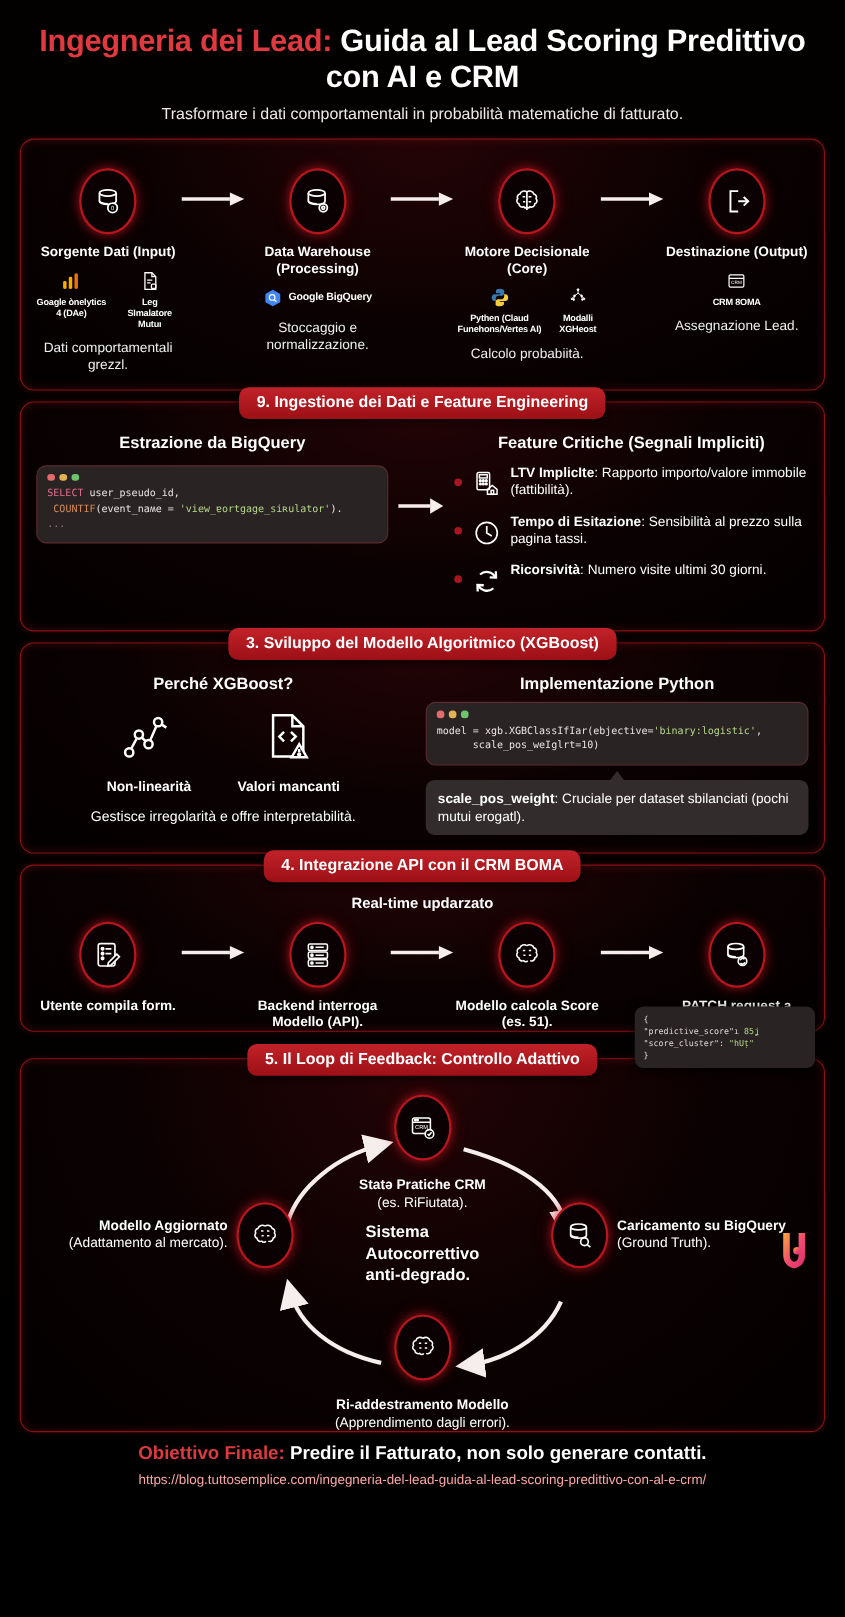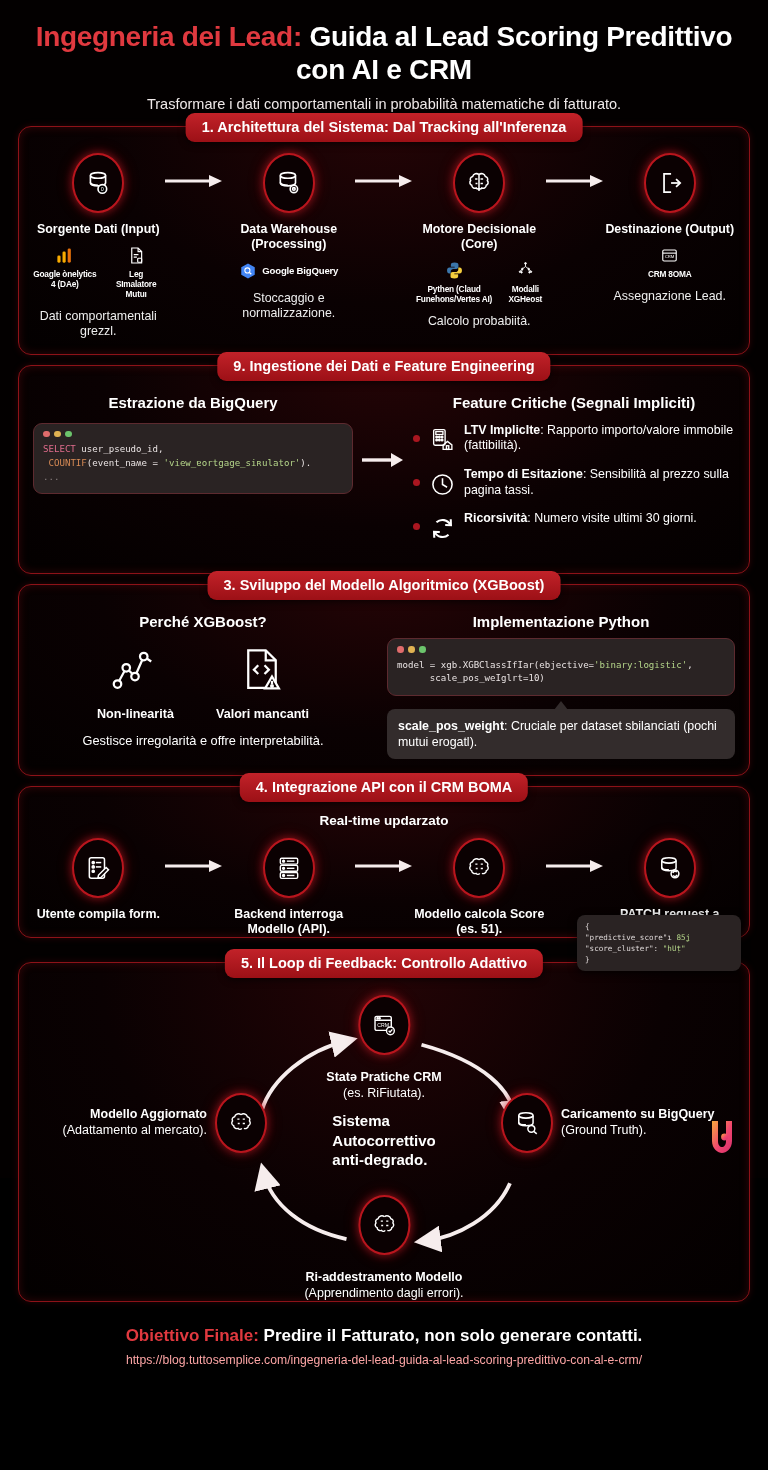--- a/index.html
+++ b/index.html
@@ -124,38 +124,37 @@
   
   .n-right{left:468px;top:104px;}
   
   .n-bottom{left:50%;top:206px;transform:translateX(-50%);flex-direction:column;}
   .n-bottom .lbl{margin-top:7px;text-align:center;}
   
   .n-left{right:468px;top:104px;flex-direction:row-reverse;}
   .n-left .lbl{text-align:right;}
 
   
-  .foot{text-align:center;margin-top:24px;}
+  .foot{text-align:center;margin-top:9px;}
   .foot .goal{font-size:17px;font-weight:bold;}
   .foot .goal .accent{color:#e0393f;}
   .foot .url{font-size:12.2px;color:#fca5a5;margin-top:7px;font-weight:400;}
   .logo{position:absolute;right:26px;bottom:22px;width:40px;height:40px;}
 </style>
 </head>
 <body>
 
 <div class="page">
 
   <div class="hdr">
     <h1><span class="accent">Ingegneria dei Lead:</span><span> Guida al Lead Scoring Predittivo con AI e CRM</span></h1>
     <p class="sub">Trasformare i dati comportamentali in probabilità matematiche di fatturato.</p>
   </div>
 
   <div class="panel">
-    <div class="badge">1. Architettura del Sistema: Dal Tracking all'Inferenza</div>
     <div class="flow">
 
       <div class="node">
         <div class="bubble">
           <svg viewBox="0 0 24 24" fill="none" stroke="#fff" stroke-width="1.5">
               <ellipse cx="12" cy="5" rx="7" ry="2.6"></ellipse>
               <path d="M5 5v7c0 1.4 3.1 2.6 7 2.6s7-1.2 7-2.6V5"></path>
               <path d="M5 11.5c0 1.4 3.1 2.6 7 2.6"></path>
               <circle cx="16" cy="17.5" r="4" fill="#000"></circle>
               <text x="16" y="19.6" font-size="5" fill="#fff" text-anchor="middle" stroke="none">0</text>

